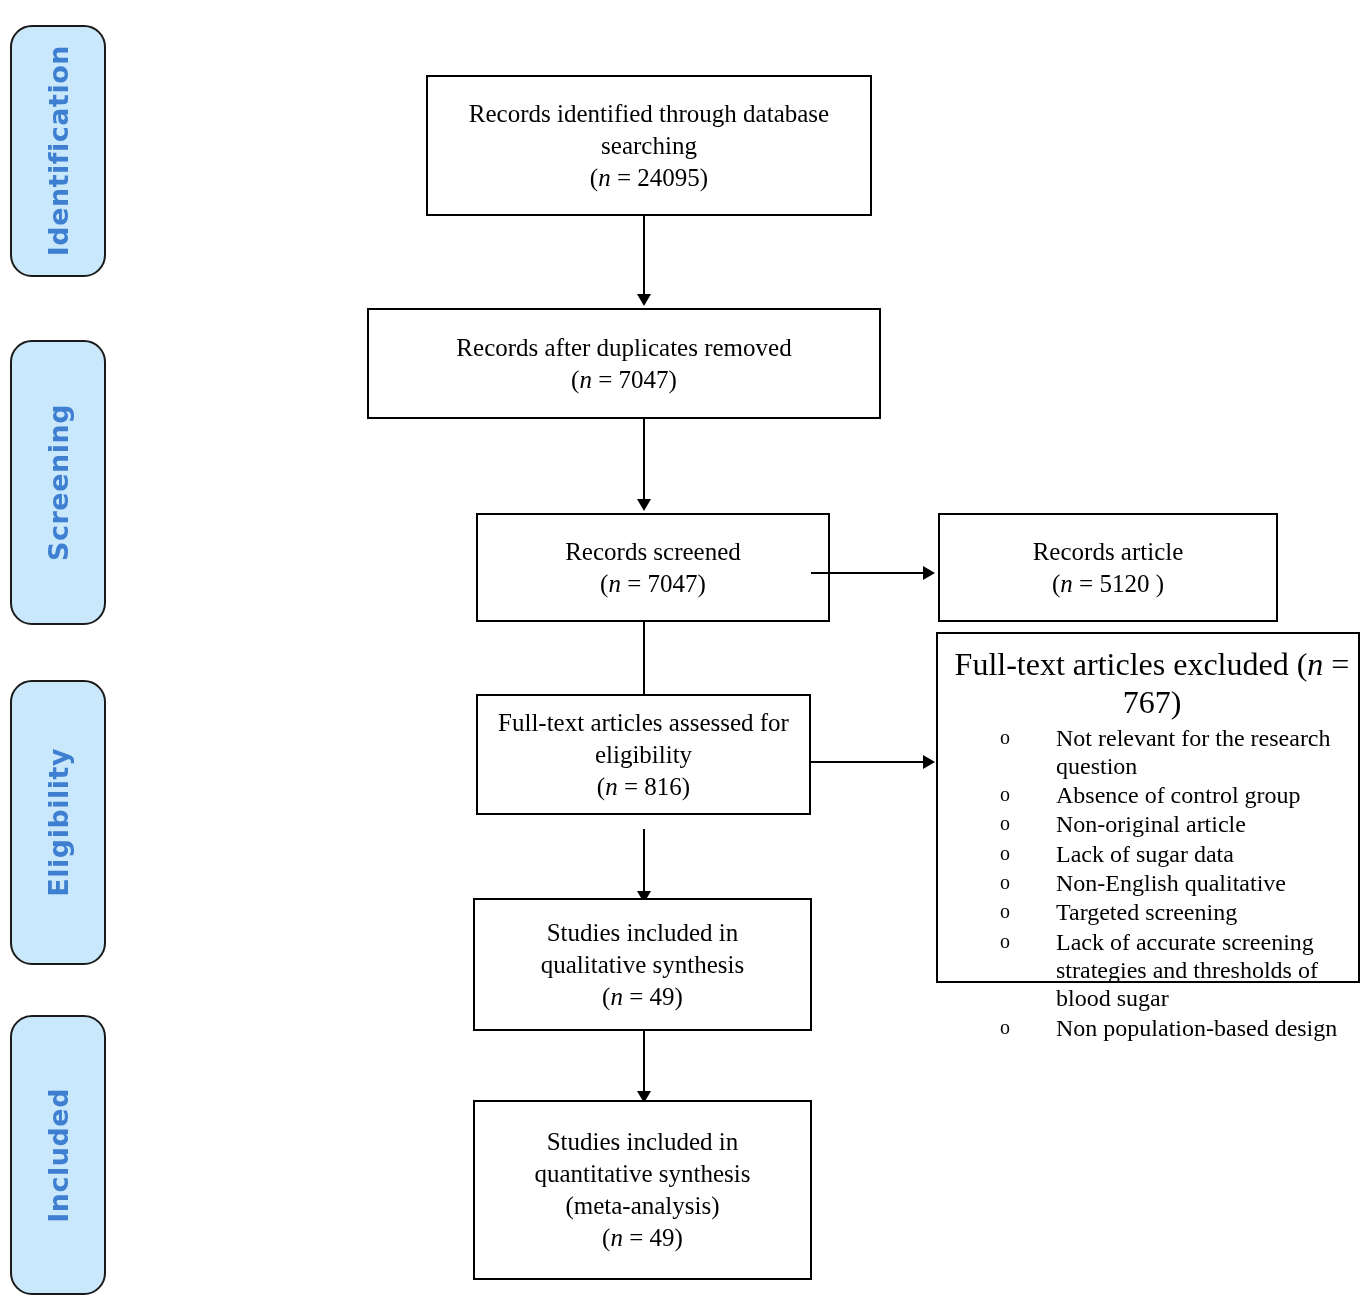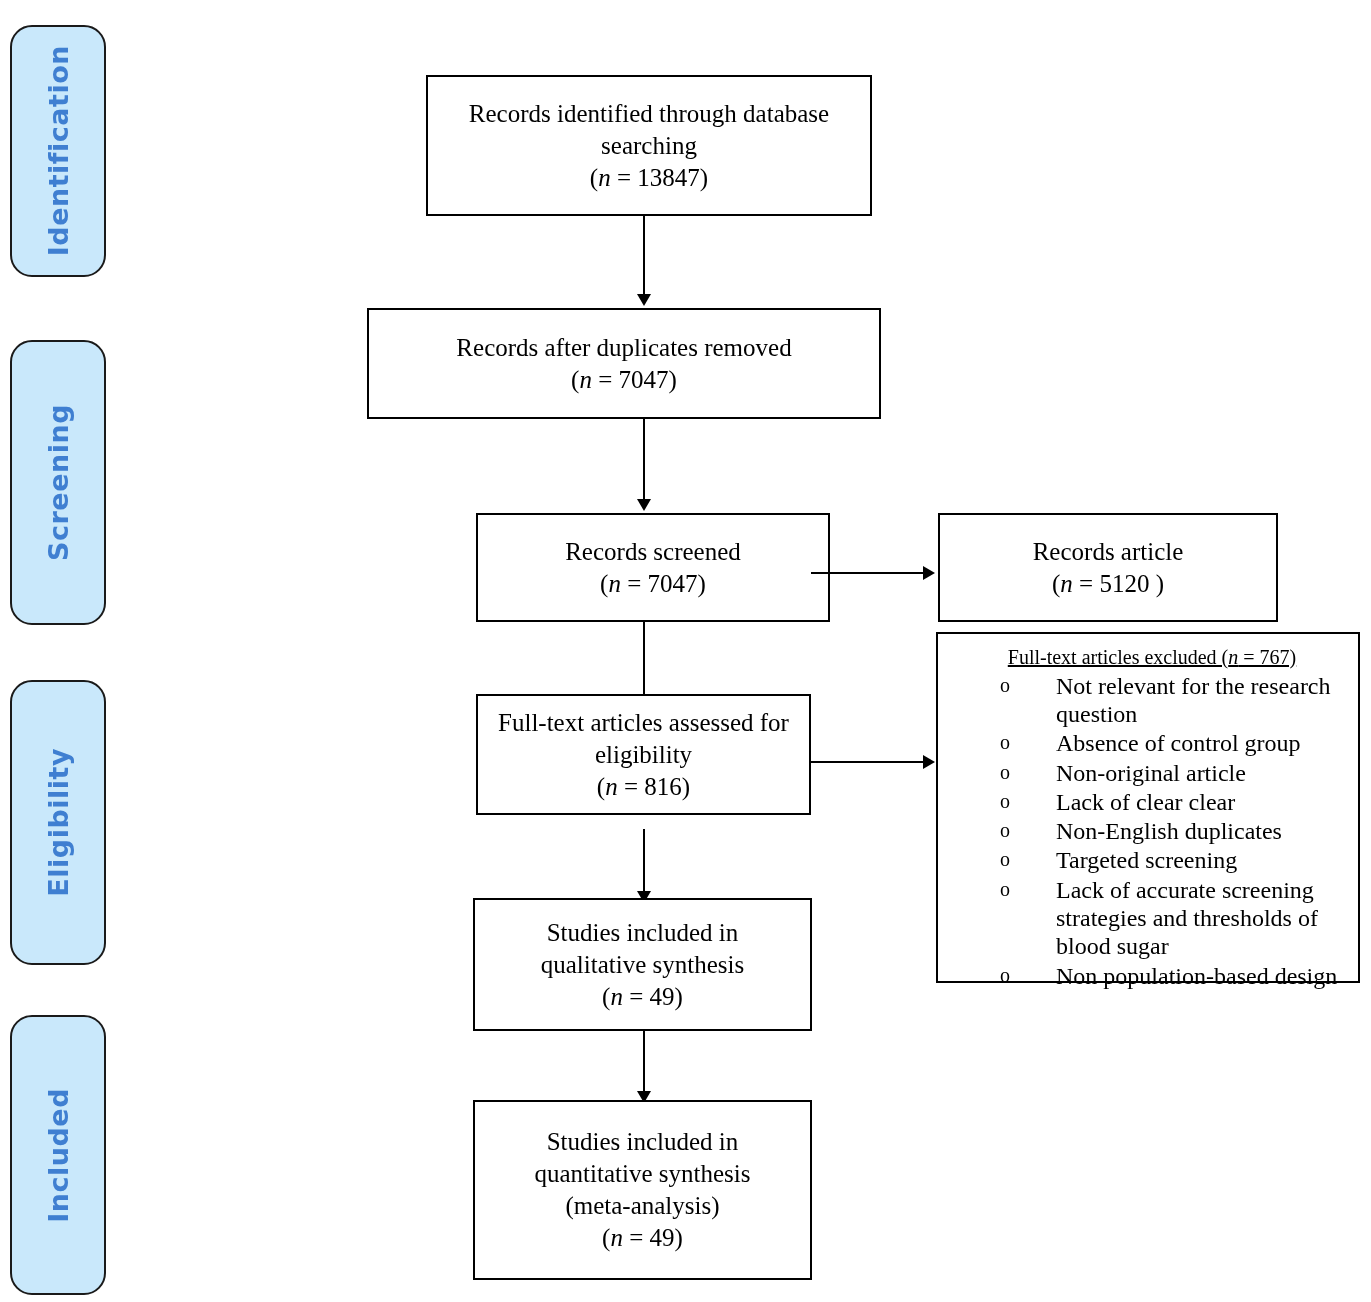--- a/index.html
+++ b/index.html
@@ -70,22 +70,21 @@
     border: 2px solid #000000;
     box-sizing: border-box;
     padding: 10px 6px 8px 14px;
     font-size: 24px;
     line-height: 1.18;
   }
   .excl-title {
     display: block;
     text-align: center;
     margin: 2px 0 2px 0;
-    font-size: 20px;
-    text-decoration: underline;
+    font-size: 32px;
   }
   .excl-list {
     list-style: none;
     margin: 0;
     padding: 0 0 0 48px;
   }
   .excl-list li {
     position: relative;
     padding-left: 56px;
     margin: 0 0 1px 0;
@@ -141,21 +140,21 @@
   </div>
 
   <div class="stage-pill" style="left:10px; top:1015px; width:96px; height:280px;">
     <span class="stage-label">Included</span>
   </div>
 
   <div class="flow-box" style="left:426px; top:75px; width:446px; height:141px;">
     <span class="box-text">
       <span class="ln">Records identified through database</span>
       <span class="ln">searching</span>
-      <span class="ln"><span>(</span><span class="nvar">n</span><span> = 13847)</span></span>
+      <span class="ln"><span>(</span><span class="nvar">n</span><span> = 24095)</span></span>
     </span>
   </div>
 
   <div class="vline" style="left:643px; top:216px; height:78px;"></div>
   <div class="arrow-down" style="left:637px; top:294px;"></div>
 
   <div class="flow-box" style="left:367px; top:308px; width:514px; height:111px;">
     <span class="box-text">
       <span class="ln">Records after duplicates removed</span>
       <span class="ln"><span>(</span><span class="nvar">n</span><span> = 7047)</span></span>
@@ -206,25 +205,25 @@
       <li>
         <span class="marker">o</span>
         <span>Absence of control group</span>
       </li>
       <li>
         <span class="marker">o</span>
         <span>Non-original article</span>
       </li>
       <li>
         <span class="marker">o</span>
-        <span>Lack of clear clear</span>
-      </li>
-      <li>
-        <span class="marker">o</span>
-        <span>Non-English duplicates</span>
+        <span>Lack of sugar data</span>
+      </li>
+      <li>
+        <span class="marker">o</span>
+        <span>Non-English qualitative</span>
       </li>
       <li>
         <span class="marker">o</span>
         <span>Targeted screening</span>
       </li>
       <li>
         <span class="marker">o</span>
         <span>Lack of accurate screening strategies and thresholds of blood sugar</span>
       </li>
       <li>

